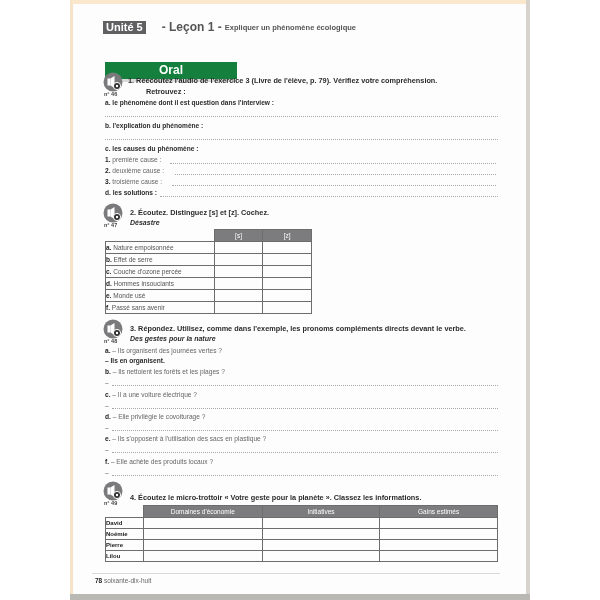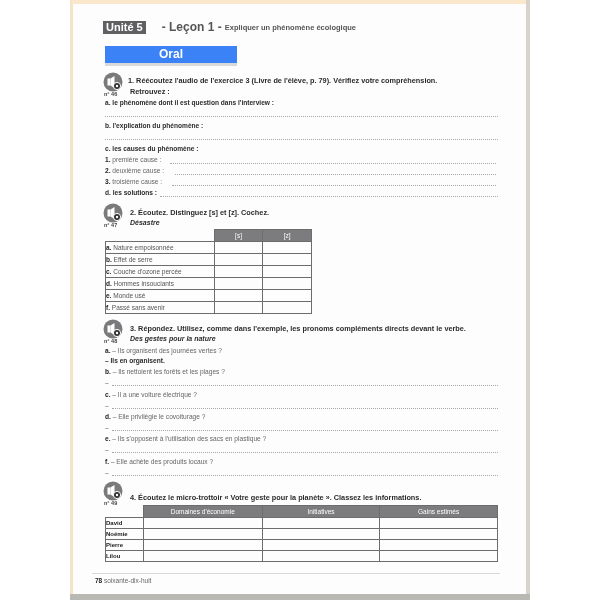--- a/index.html
+++ b/index.html
@@ -24,21 +24,21 @@
 
   
   .unit-badge {
     background: #606062; color: #fff; font-weight: bold; font-size: 11px; padding: 0 3px; line-height: 13px;
   }
   .header-line { left: 103px; top: 20px; font-size: 11px; display: flex; align-items: center; white-space: nowrap; text-align: right; }
   .lecon { font-weight: bold; font-size: 12px; color: #555; margin-left: 16px; }
   .lecon-sub { font-weight: bold; font-size: 7.5px; color: #555; margin-left: 3px; }
 
   .oral-banner {
-    left: 105px; top: 46px; width: 132px; height: 17px; background: #3b82f6; color: #fff;
+    left: 105px; top: 62px; width: 132px; height: 17px; background: #15803d; color: #fff;
     font-weight: bold; font-size: 12px; text-align: center; line-height: 17px;
     box-shadow: 0 3px 0 #d9d9d9;
   }
 
   
   .spk { width: 20px; height: 20px; }
   .track { font-size: 5.5px; color: #444; font-weight: bold; white-space: nowrap; }
 
   .ex-title { font-size: 7.3px; font-weight: bold; white-space: nowrap; color: #2b2b2b; }
   .ex-sub { font-size: 7px; font-weight: bold; font-style: italic; white-space: nowrap; }
@@ -88,21 +88,21 @@
     </symbol>
   </defs>
 </svg>
 
 <div>
   <svg class="abs spk" style="left:103px;top:72px">
       <use href="#spk"></use>
     </svg>
   <div class="abs track" style="left:104px;top:91px">n° 46</div>
   <div class="abs ex-title" style="left:128px;top:76px">1. Réécoutez l'audio de l'exercice 3 (Livre de l'élève, p. 79). Vérifiez votre compréhension.</div>
-  <div class="abs ex-title" style="left:130px;top:87px">Retrouvez :</div>
+  <div class="abs ex-title" style="left:146px;top:87px">Retrouvez :</div>
 
   <div class="abs label-bold" style="left:105px;top:99px">a. le phénomène dont il est question dans l'interview :</div>
   <div class="abs dotline" style="left:105px;top:116px;width:393px"></div>
 
   <div class="abs label-bold" style="left:105px;top:122px">b. l'explication du phénomène :</div>
   <div class="abs dotline" style="left:105px;top:139px;width:393px"></div>
 
   <div class="abs label-bold" style="left:105px;top:145px">c. les causes du phénomène :</div>
 
   <div class="abs label-light" style="left:105px;top:156px"><b>1.</b> <span>première cause :</span></div>

